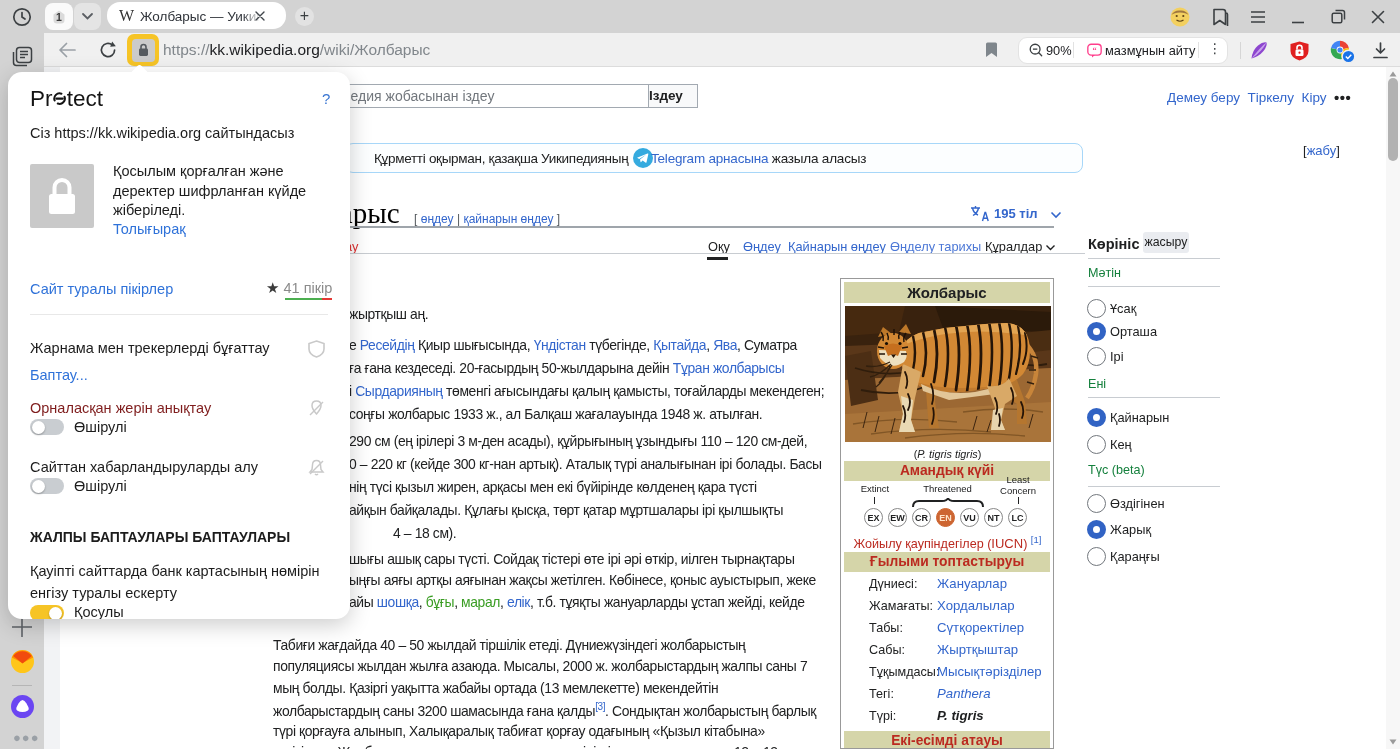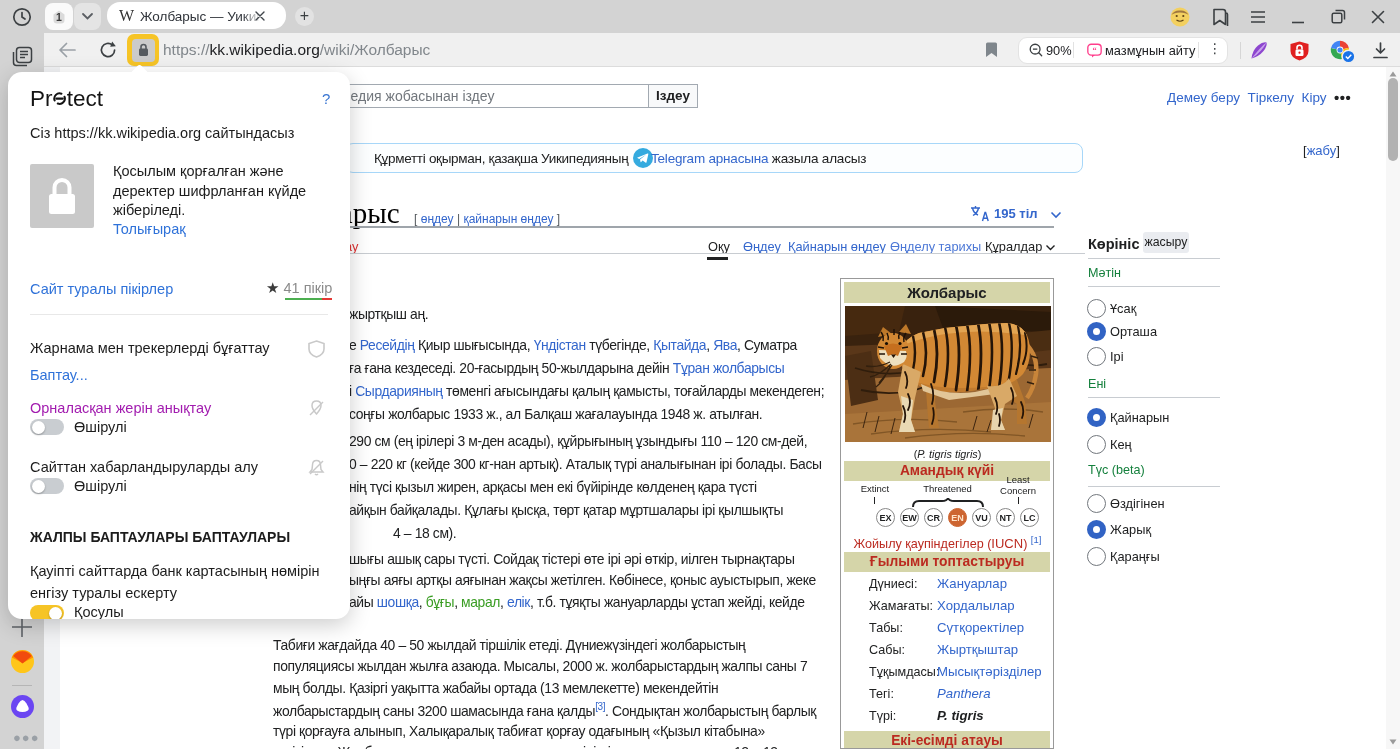--- a/index.html
+++ b/index.html
@@ -27,34 +27,34 @@
 #notch{position:absolute;left:132px;top:67px;width:15px;height:15px;background:#fff;transform:rotate(45deg);border-radius:3px;z-index:51;}
 .toggle{position:absolute;width:34px;height:16px;border-radius:8px;}
 .toggle .knob{position:absolute;top:1.5px;width:13px;height:13px;border-radius:50%;background:#fff;box-shadow:0 1px 2px rgba(0,0,0,.3);}
 .line{position:absolute;font-size:13.9px;letter-spacing:-0.38px;color:#202122;white-space:nowrap;}
 .ib-bar{position:absolute;left:3px;background:#d5d5a9;text-align:center;font-weight:bold;}
 .radio{position:absolute;width:19px;height:19px;border-radius:50%;background:#fff;border:1px solid #72777d;}
 .radio.on{border:6px solid #3163c4;}
 .rlabel{position:absolute;font-size:12.8px;color:#202122;}
 .slabel{position:absolute;font-size:12.6px;color:#15803d;}
 .sdiv{position:absolute;width:132px;height:1px;background:#c8ccd1;}
-.csrow{position:absolute;left:23px;top:229px;display:flex;gap:5px;margin-left:12px;}
+.csrow{position:absolute;left:23px;top:229px;display:flex;gap:5px;}
 .cs{width:19px;height:19px;border-radius:50%;border:1px solid #888;background:#fff;font-size:9px;font-weight:bold;color:#202122;display:inline-flex;align-items:center;justify-content:center;}
 .cs.en{background:#cd6531;border-color:#cd6531;color:#ffe3c8;}
 .tax{position:absolute;left:28px;width:180px;font-size:13.2px;color:#202122;white-space:nowrap;}
 .tax span{display:inline-block;width:68px;font-size:12.6px;}
 .tax a{font-size:13.2px;}
 </style></head>
 <body>
 <div id="app">
   <div id="page">
     <div id="gutter"></div>
 
     <div class="abs" style="left:260px;top:17px;width:345px;height:24px;background:#fff;border:1px solid #a2a9b1;border-radius:2px 0 0 2px;font-size:14px;color:#72777d;line-height:22px;padding-left:8px;overflow:hidden;white-space:nowrap;">Уикипедия жобасынан іздеу</div>
-    <div class="abs" style="left:604px;top:17px;width:50px;height:24px;background:#f8f9fa;border:1px solid #a2a9b1;font-size:13.5px;font-weight:bold;color:#202122;text-align:center;line-height:22px;">Іздеу</div>
+    <div class="abs" style="left:604px;top:17px;width:50px;height:24px;background:#f8f9fa;border:1px solid #a2a9b1;font-size:13.5px;font-weight:bold;color:#202122;text-align:left;line-height:22px;">Іздеу</div>
 
     <div class="abs" style="left:1123px;top:21px;font-size:13.5px;white-space:nowrap;"><a>Демеу беру</a>&nbsp;&nbsp;<a>Тіркелу</a>&nbsp;&nbsp;<a>Кіру</a>&nbsp;&nbsp;<span style="color:#202122;letter-spacing:0.5px;font-weight:bold;font-size:15px;position:relative;top:1px;">•••</span></div>
 
     <div class="abs" style="left:301px;top:76px;width:738px;height:30px;border:1px solid #a7d7f9;border-radius:8px;background:#fcfeff;"></div>
     <div class="abs" style="left:330px;top:84px;font-size:13.5px;letter-spacing:-0.3px;color:#202122;">Құрметті оқырман, қазақша Уикипедияның</div>
     <svg class="abs" style="left:589px;top:81px" width="20" height="20" viewBox="0 0 20 20">
         <circle cx="10" cy="10" r="10" fill="#34aadf"></circle>
         <path d="M4 9.8 L14.5 5.5 Q15.6 5.1 15.3 6.3 L13.5 14.2 Q13.3 15.1 12.4 14.6 L9.6 12.6 L8.2 14 Q7.7 14.5 7.5 13.8 L7 11.5 L13 6.8 L6.2 10.9 Z" fill="#fff"></path>
       </svg>
     <div class="abs" style="left:607px;top:84px;font-size:13.5px;letter-spacing:-0.2px;color:#202122;"><a>Telegram арнасына</a> жазыла аласыз</div>
@@ -423,21 +423,21 @@
     <div class="abs" style="left:22px;top:209px;font-size:14.5px;"><a style="color:#2f72d9;">Сайт туралы пікірлер</a></div>
     <div class="abs" style="left:258px;top:207px;font-size:14.5px;color:#8b8b8b;"><span style="color:#3c3c3c;font-size:15px;">★</span> 41 пікір</div>
     <div class="abs" style="left:277px;top:226px;width:37px;height:2px;background:#4caf50;"></div>
     <div class="abs" style="left:314px;top:226px;width:10px;height:2px;background:#e53935;"></div>
     <div class="abs" style="left:22px;top:242px;width:298px;height:1px;background:#e8e8e8;"></div>
     <div class="abs" style="left:22px;top:268px;font-size:14.5px;color:#1c1c1c;">Жарнама мен трекерлерді бұғаттау</div>
     <svg class="abs" style="left:300px;top:268px" width="17" height="18" viewBox="0 0 17 18">
         <path d="M8.5 1 L16 3.5 V9 Q16 14.5 8.5 17 Q1 14.5 1 9 V3.5 Z" fill="none" stroke="#c9c9c9" stroke-width="1.6"></path>
       </svg>
     <div class="abs" style="left:22px;top:295px;font-size:14.5px;"><a style="color:#2f72d9;">Баптау...</a></div>
-    <div class="abs" style="left:22px;top:328px;font-size:14.5px;color:#a21caf;">Орналасқан жерін анықтау</div>
+    <div class="abs" style="left:22px;top:328px;font-size:14.5px;color:#7f1d1d;">Орналасқан жерін анықтау</div>
     <svg class="abs" style="left:300px;top:328px" width="17" height="17" viewBox="0 0 17 17">
         <path d="M8.5 1 Q13 1 13 5.5 Q13 9 8.5 14 Q4 9 4 5.5 Q4 1 8.5 1 Z" fill="none" stroke="#c9c9c9" stroke-width="1.5"></path>
         <path d="M2 15 L15 2" stroke="#c9c9c9" stroke-width="1.5"></path>
       </svg>
     <div class="toggle" style="left:22px;top:347px;background:#c9cdd1;">
         <div class="knob" style="left:1.5px;"></div>
       </div>
     <div class="abs" style="left:66px;top:347px;font-size:14.5px;color:#1c1c1c;">Өшірулі</div>
     <div class="abs" style="left:22px;top:387px;font-size:14.5px;color:#1c1c1c;">Сайттан хабарландыруларды алу</div>
     <svg class="abs" style="left:300px;top:387px" width="17" height="17" viewBox="0 0 17 17">

